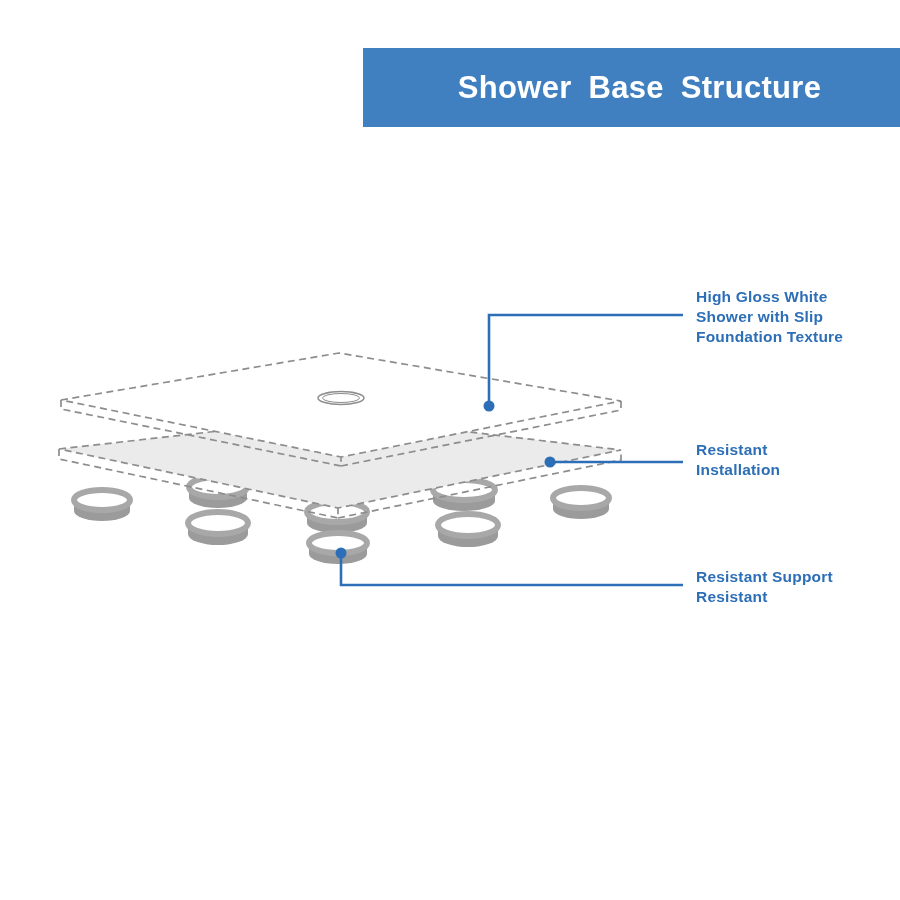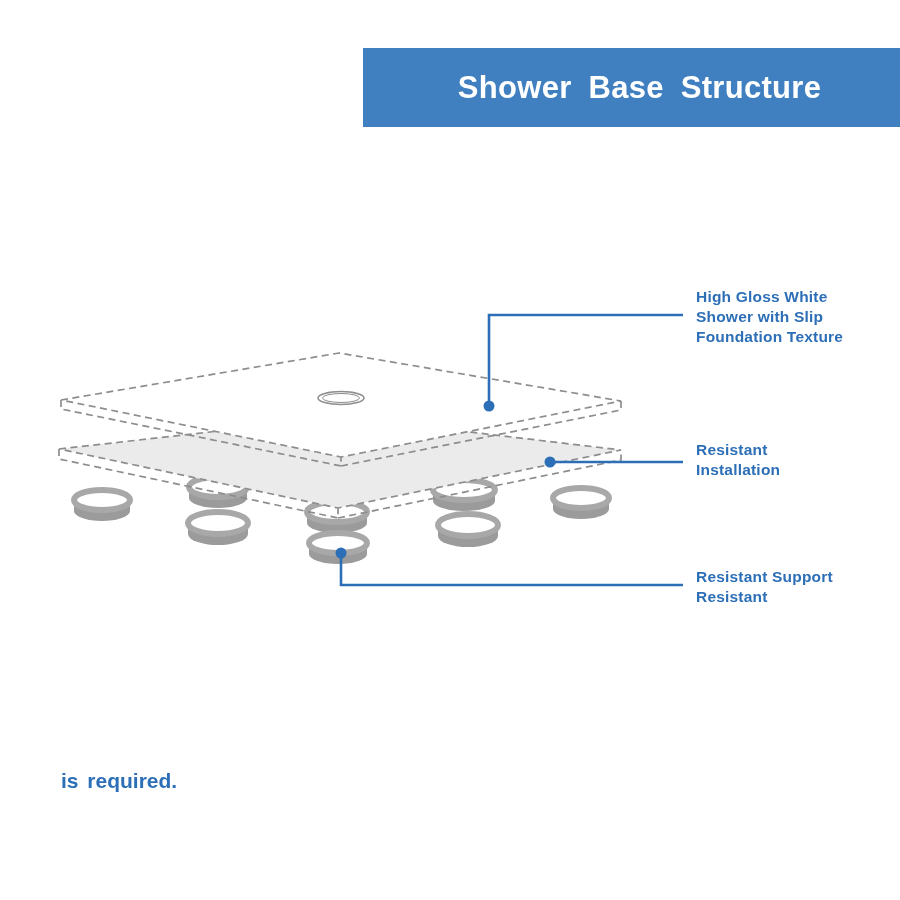--- a/index.html
+++ b/index.html
@@ -157,16 +157,15 @@
     <div>Resistant</div>
     <div>Installation</div>
   </div>
 
   <div class="callout callout-foundation">
     <div>Resistant Support</div>
     <div>Resistant</div>
   </div>
 
   <div class="footer">
-    <div>is required.</div>
   </div>
 
 </div>
 
 </body></html>

